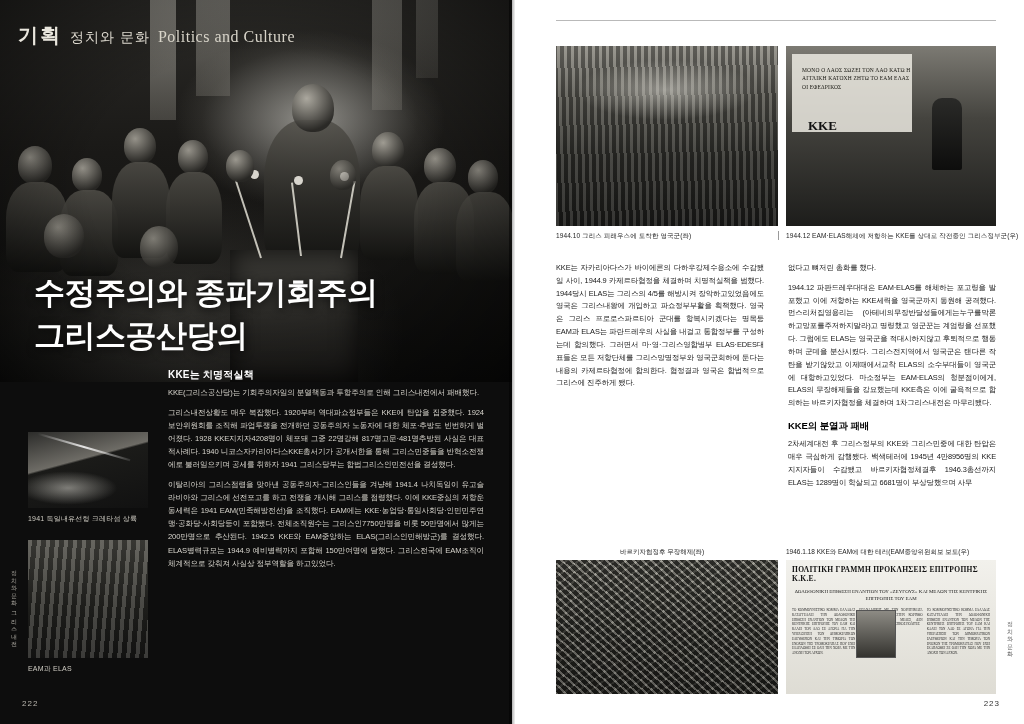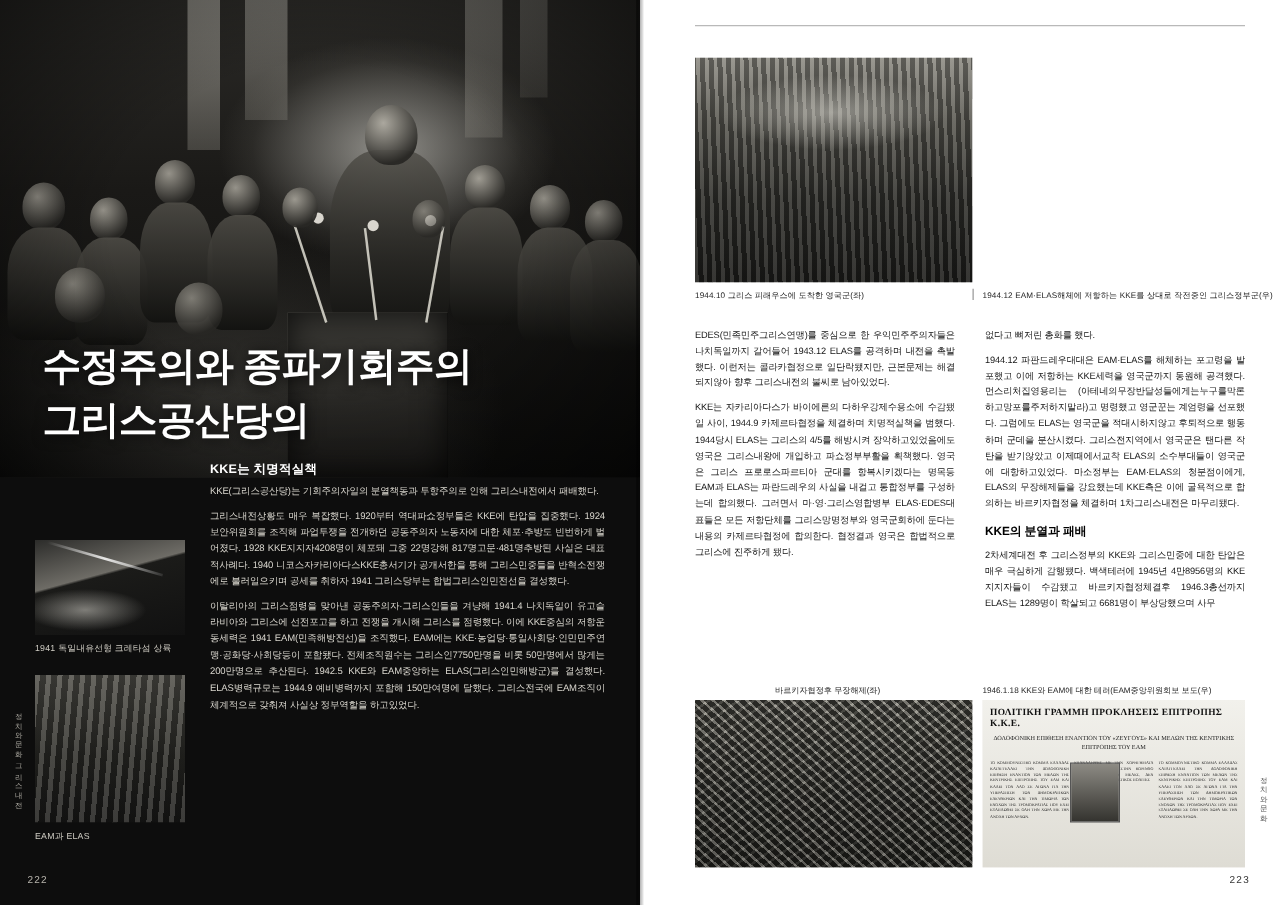--- a/index.html
+++ b/index.html
@@ -430,20 +430,25 @@
       <div class="torso" style="left:414px;top:182px;width:60px;height:92px;"></div>
       <div class="head" style="left:468px;top:160px;width:30px;height:34px;"></div>
       <div class="torso" style="left:456px;top:192px;width:58px;height:90px;"></div>
       <div class="head" style="left:330px;top:160px;width:26px;height:30px;opacity:.7;"></div>
       <div class="head" style="left:44px;top:214px;width:40px;height:44px;opacity:.85;"></div>
       <div class="head" style="left:140px;top:226px;width:38px;height:42px;opacity:.8;"></div>
 
       <div class="vignette"></div>
     </div>
 
+    <div class="left-header">
+      <span class="hdr-kihoek">기획</span>
+      <span class="hdr-kor">정치와 문화</span>
+      <span class="hdr-eng">Politics and Culture</span>
+    </div>
 
     <div class="title-block">
       <div class="title-line">수정주의와 종파기회주의</div>
       <div class="title-line">그리스공산당의</div>
     </div>
 
     <div class="sm-photo photo1">
       <div class="img">
         <div class="streak"></div>
       </div>
@@ -465,26 +470,34 @@
     <div class="side-vert">정치와문화 그리스내전</div>
     <div class="folio-left">222</div>
   </div>
 
   <div class="right-page">
     <div class="rule-top"></div>
 
     <div class="ph photoA">
       <div class="img"></div>
     </div>
+    <div class="ph photoB">
+      <div class="img">
+        <div class="wall">
+          <div class="wall-txt">ΜΟΝΟ Ο ΛΑΟΣ ΣΩΖΕΙ ΤΟΝ ΛΑΟ ΚΑΤΩ Η ΑΓΓΛΙΚΗ ΚΑΤΟΧΗ ΖΗΤΩ ΤΟ ΕΑΜ ΕΛΑΣ ΟΙ ΕΦΕΔΡΙΚΟΣ</div>
+          <div class="kke">KKE</div>
+        </div>
+        <div class="fig"></div>
+      </div>
+    </div>
     <div class="cap-row capA">1944.10 그리스 피래우스에 도착한 영국군(좌)</div>
     <div class="cap-div"></div>
     <div class="cap-row capB">1944.12 EAM·ELAS해체에 저항하는 KKE를 상대로 작전중인 그리스정부군(우)</div>
 
     <div class="rcol rcolL">
-      <p>EDES(민족민주그리스연맹)를 중심으로 한 우익민주주의자들은 나치독일까지 갈어들어 1943.12 ELAS를 공격하며 내전을 촉발했다. 이런저는 콜라카협정으로 일단락됐지만, 근본문제는 해결되지않아 향후 그리스내전의 불씨로 남아있었다.</p>
       <p>KKE는 자카리아다스가 바이에른의 다하우강제수용소에 수감됐일 사이, 1944.9 카제르타협정을 체결하며 치명적실책을 범했다. 1944당시 ELAS는 그리스의 4/5를 해방시켜 장악하고있었음에도 영국은 그리스내왕에 개입하고 파쇼정부부활을 획책했다. 영국은 그리스 프로로스파르티아 군대를 항복시키겠다는 명목등 EAM과 ELAS는 파란드레우의 사실을 내걸고 통합정부를 구성하는데 합의했다. 그러면서 마·영·그리스영합병부 ELAS·EDES대표들은 모든 저항단체를 그리스망명정부와 영국군회하에 둔다는 내용의 카제르타협정에 합의한다. 협정결과 영국은 합법적으로 그리스에 진주하게 됐다.</p>
     </div>
 
     <div class="rcol rcolR">
       <p>없다고 뼈저린 총화를 했다.</p>
       <p>1944.12 파판드레우대대은 EAM·ELAS를 해체하는 포고령을 발포했고 이에 저항하는 KKE세력을 영국군까지 동원해 공격했다. 먼스리처집영용리는 (아테네의무장반달성들에게는누구를막론하고망포를주저하지말라)고 명령했고 영군꾼는 계엄령을 선포했다. 그럼에도 ELAS는 영국군을 적대시하지않고 후퇴적으로 행동하며 군데을 분산시켰다. 그리스전지역에서 영국군은 탠다른 작탄을 받기않았고 이제때에서교착 ELAS의 소수부대들이 영국군에 대항하고있었다. 마소정부는 EAM·ELAS의 청분점이에게, ELAS의 무장해제들을 강요했는데 KKE측은 이에 굴욕적으로 합의하는 바르키자협정을 체결하며 1차그리스내전은 마무리됐다.</p>
       <div class="rsec">KKE의 분열과 패배</div>
       <p>2차세계대전 후 그리스정부의 KKE와 그리스민중에 대한 탄압은 매우 극심하게 감행됐다. 백색테러에 1945년 4만8956명의 KKE지지자들이 수감됐고 바르키자협정체결후 1946.3총선까지 ELAS는 1289명이 학살되고 6681명이 부상당했으며 사무</p>
     </div>
 

